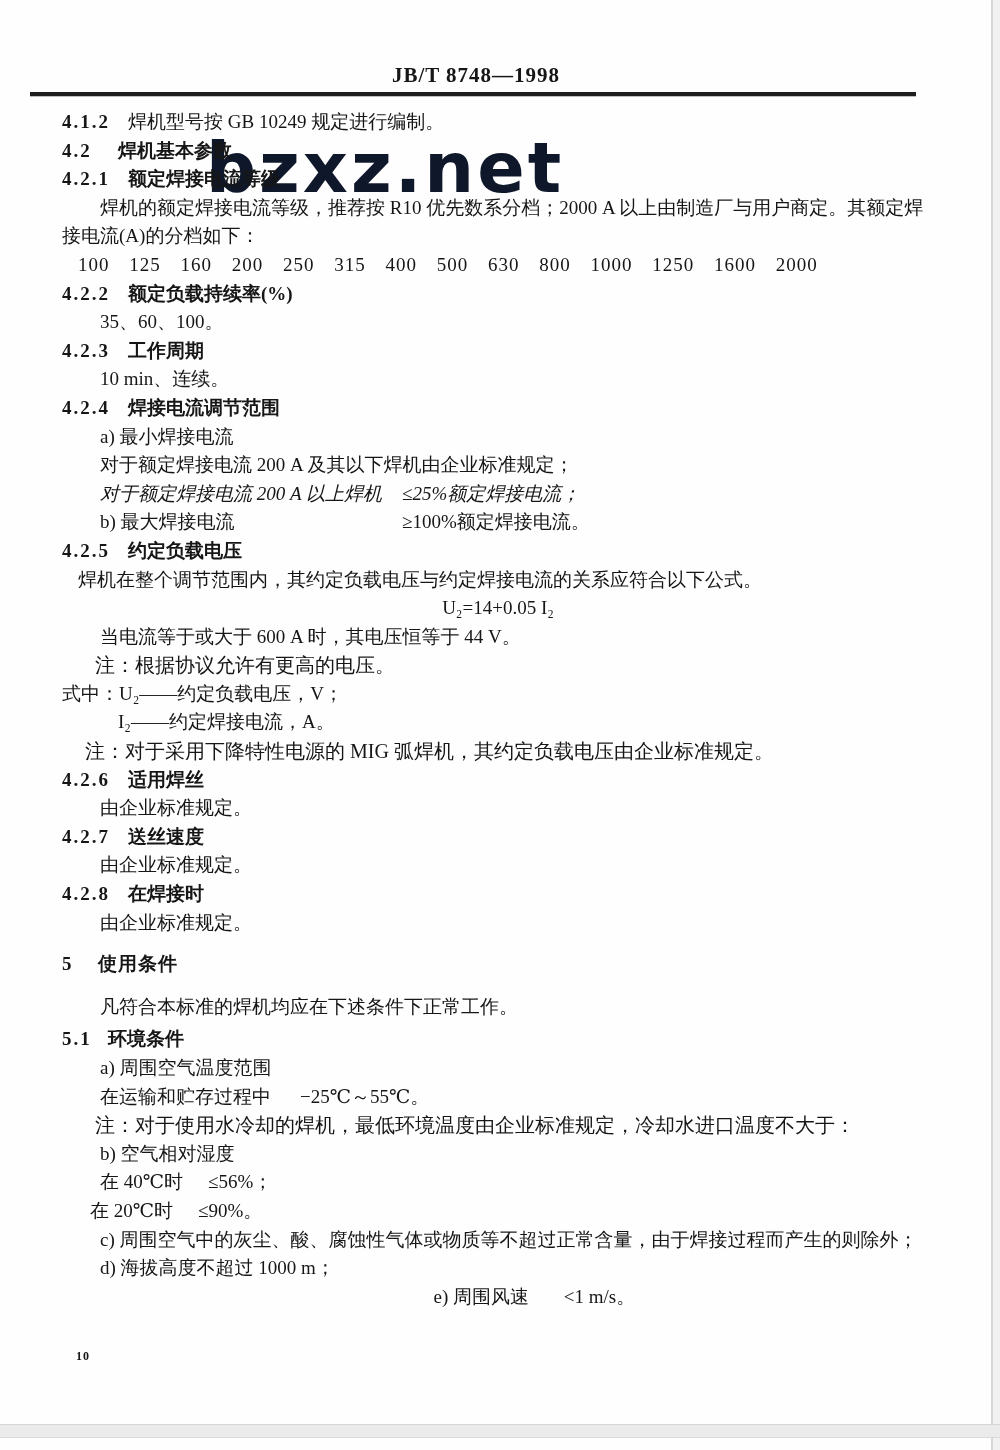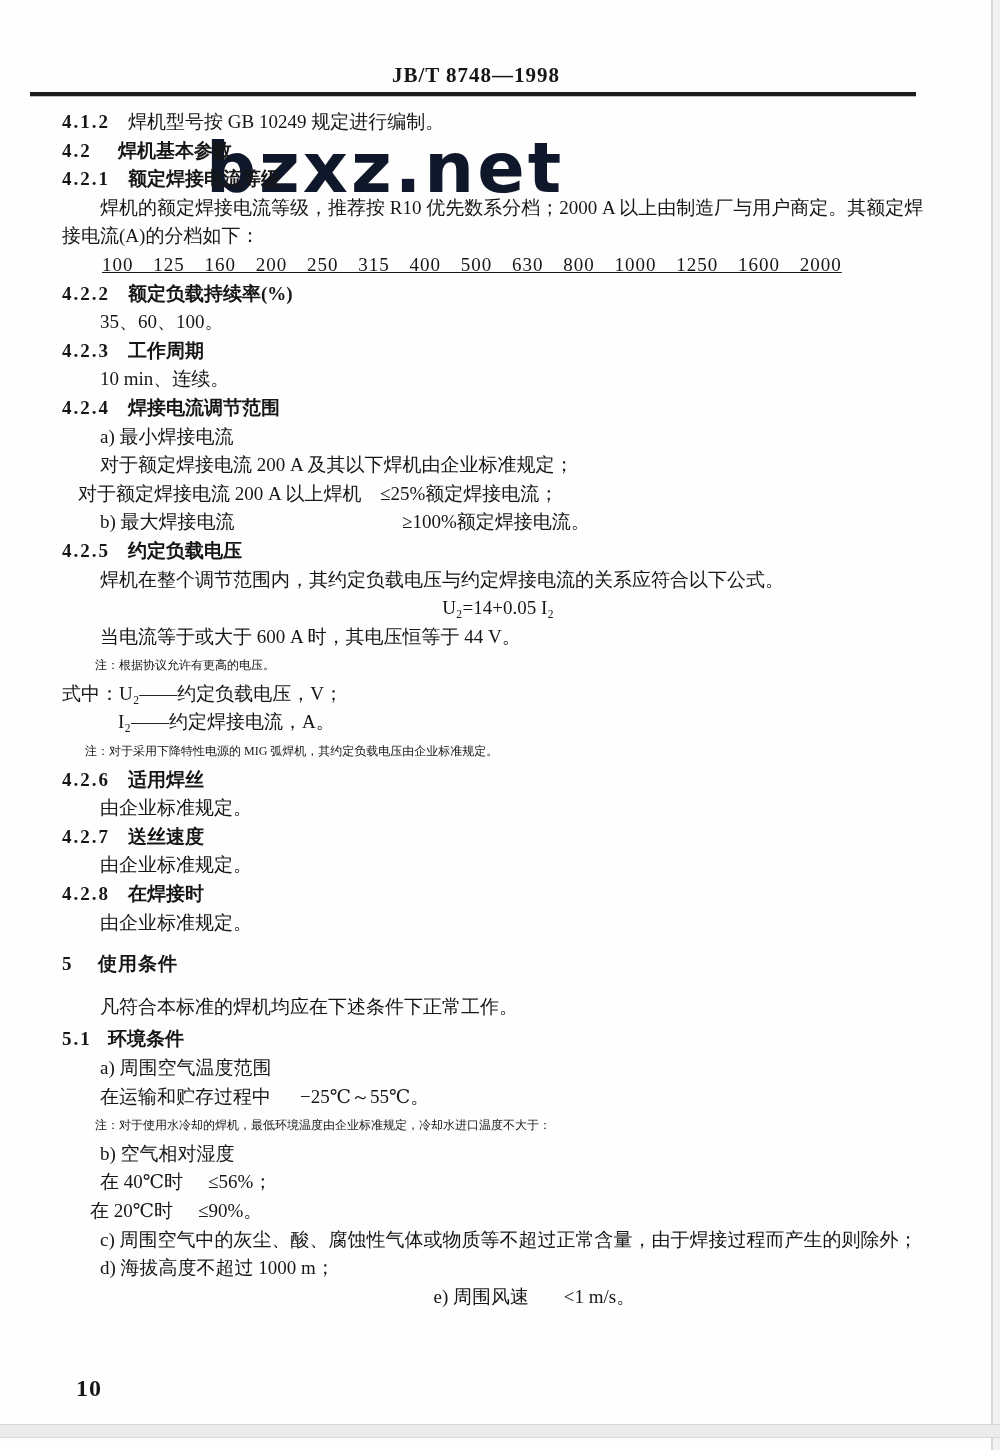--- a/index.html
+++ b/index.html
@@ -36,30 +36,29 @@
     position:absolute; left:62px; top:108px; width:872px; z-index:1;
   }
   .line {
     height:28.6px; line-height:28.6px;
     font-size:19px; white-space:nowrap;
   }
   .line .num { font-weight:700; display:inline-block; letter-spacing:2px; }
   .line.clause-h .txt { font-weight:700; }
   .line.section-h { font-weight:700; }
   .line.section-h .txt { font-weight:700; letter-spacing:1px; }
-  .line.note { font-size:12px; }
+  .line.note { font-size:20px; }
   .line.numbers { word-spacing:14px; letter-spacing:1px; }
   .line.formula { text-align:center; }
   .line .label { display:inline-block; }
 
   .page-number {
     position:absolute; left:76px; top:1344px;
-    font-size:24px; font-weight:700; letter-spacing:1px; z-index:2;
+    font-size:12px; font-weight:700; letter-spacing:1px; z-index:2;
     line-height:24px;
-    margin-top:32px;
   }
 
   .bottom-scan-band {
     position:absolute; left:0; top:1424px; width:1000px; height:12px;
     background:#ebebeb;
     border-top:1px solid #d5d5d5; border-bottom:1px solid #d9d9d9;
     z-index:3;
   }
   .right-scan-edge {
     position:absolute; left:991px; top:0; width:2px; height:1450px;
@@ -76,32 +75,32 @@
 <div class="scan-page">
   <div class="watermark">bzxz.net</div>
   <div class="header-title">JB/T 8748—1998</div>
   <div class="header-rule"></div>
   <div class="content" id="doc-content">
       <div class="line clause"><span class="num" style="min-width: 66px;">4.1.2</span><span class="txt">焊机型号按 GB 10249 规定进行编制。</span></div>
       <div class="line clause-h"><span class="num" style="min-width: 56px;">4.2</span><span class="txt">焊机基本参数</span></div>
       <div class="line clause-h"><span class="num" style="min-width: 66px;">4.2.1</span><span class="txt">额定焊接电流等级</span></div>
       <div class="line body" style="margin-left: 38px;">焊机的额定焊接电流等级，推荐按 R10 优先数系分档；2000 A 以上由制造厂与用户商定。其额定焊</div>
       <div class="line body">接电流(A)的分档如下：</div>
-      <div class="line numbers" style="margin-left: 40px; text-decoration: underline;">100 125 160 200 250 315 400 500 630 800 1000 1250 1600 2000</div>
+      <div class="line numbers" style="margin-left: 16px;">100 125 160 200 250 315 400 500 630 800 1000 1250 1600 2000</div>
       <div class="line clause-h"><span class="num" style="min-width: 66px;">4.2.2</span><span class="txt">额定负载持续率(%)</span></div>
       <div class="line body" style="margin-left: 38px;">35、60、100。</div>
       <div class="line clause-h"><span class="num" style="min-width: 66px;">4.2.3</span><span class="txt">工作周期</span></div>
       <div class="line body" style="margin-left: 38px;">10 min、连续。</div>
       <div class="line clause-h"><span class="num" style="min-width: 66px;">4.2.4</span><span class="txt">焊接电流调节范围</span></div>
       <div class="line body" style="margin-left: 38px;">a) 最小焊接电流</div>
       <div class="line body" style="margin-left: 38px;">对于额定焊接电流 200 A 及其以下焊机由企业标准规定；</div>
-      <div class="line pair" style="margin-left: 16px;"><span class="label" style="min-width: 302px;">对于额定焊接电流 200 A 以上焊机</span><span class="value">≤25%额定焊接电流；</span></div>
+      <div class="line pair" style="margin-left: 38px; font-style: italic;"><span class="label" style="min-width: 302px;">对于额定焊接电流 200 A 以上焊机</span><span class="value">≤25%额定焊接电流；</span></div>
       <div class="line pair" style="margin-left: 38px;"><span class="label" style="min-width: 302px;">b) 最大焊接电流</span><span class="value">≥100%额定焊接电流。</span></div>
       <div class="line clause-h"><span class="num" style="min-width: 66px;">4.2.5</span><span class="txt">约定负载电压</span></div>
-      <div class="line body" style="margin-left: 38px;">焊机在整个调节范围内，其约定负载电压与约定焊接电流的关系应符合以下公式。</div>
+      <div class="line body" style="margin-left: 16px;">焊机在整个调节范围内，其约定负载电压与约定焊接电流的关系应符合以下公式。</div>
       <div class="line formula">U₂=14+0.05 I₂</div>
       <div class="line body" style="margin-left: 38px;">当电流等于或大于 600 A 时，其电压恒等于 44 V。</div>
       <div class="line note" style="margin-left: 33px;">注：根据协议允许有更高的电压。</div>
       <div class="line body">式中：U₂——约定负载电压，V；</div>
       <div class="line body" style="margin-left: 56px;">I₂——约定焊接电流，A。</div>
       <div class="line note" style="margin-left: 23px;">注：对于采用下降特性电源的 MIG 弧焊机，其约定负载电压由企业标准规定。</div>
       <div class="line clause-h"><span class="num" style="min-width: 66px;">4.2.6</span><span class="txt">适用焊丝</span></div>
       <div class="line body" style="margin-left: 38px;">由企业标准规定。</div>
       <div class="line clause-h"><span class="num" style="min-width: 66px;">4.2.7</span><span class="txt">送丝速度</span></div>
       <div class="line body" style="margin-left: 38px;">由企业标准规定。</div>

